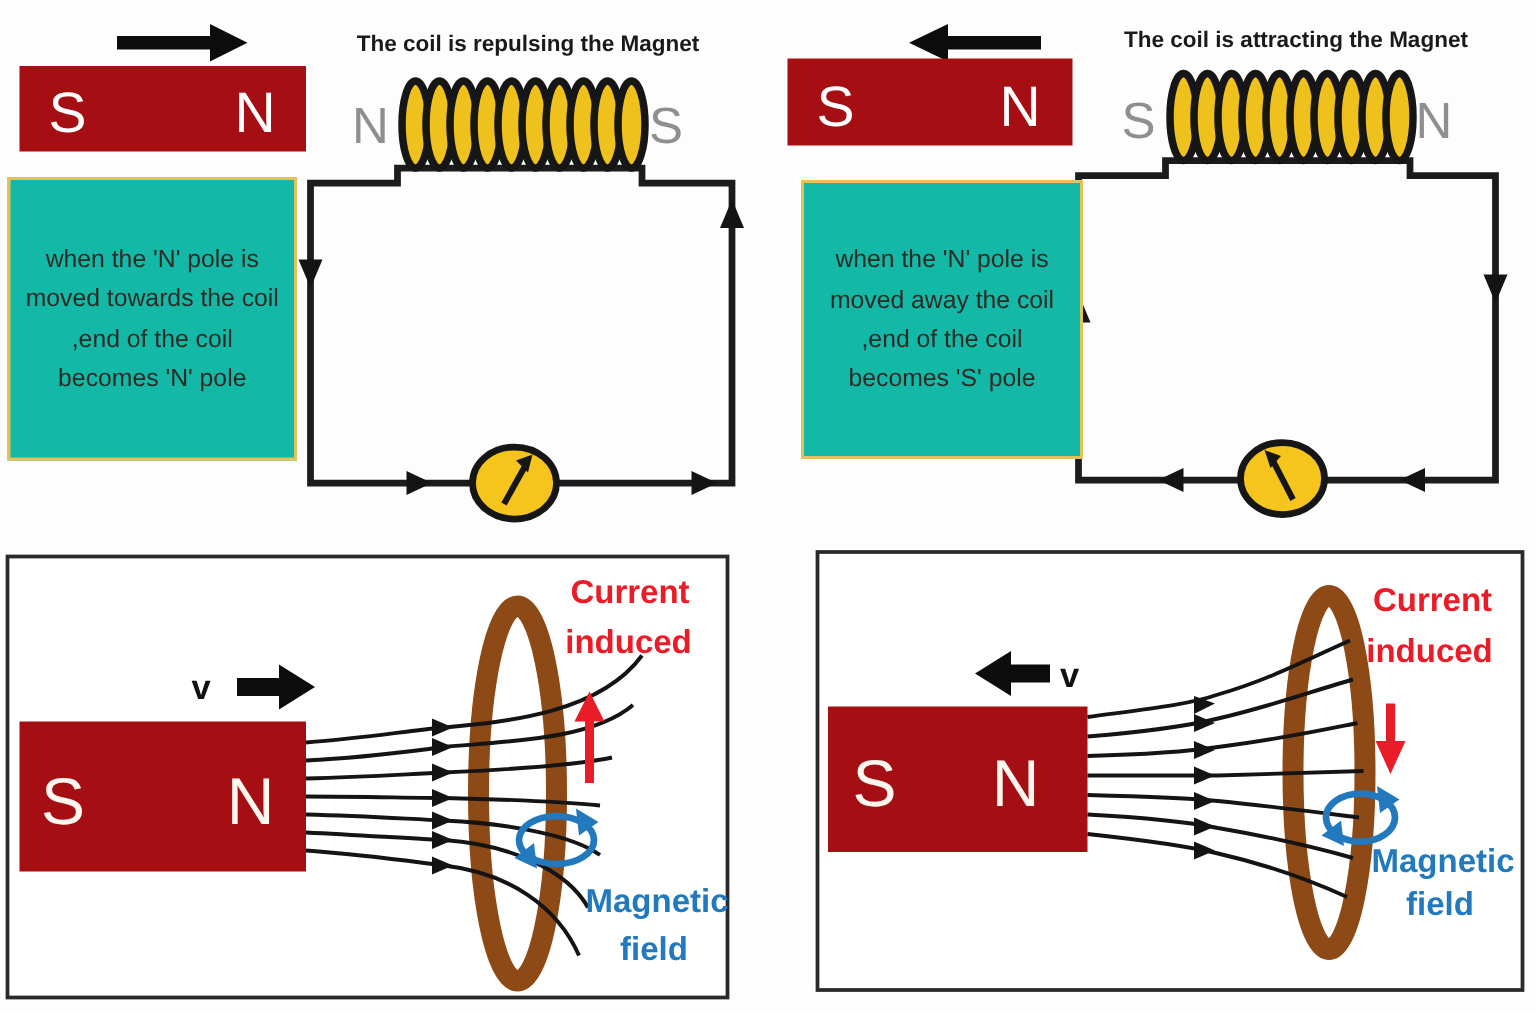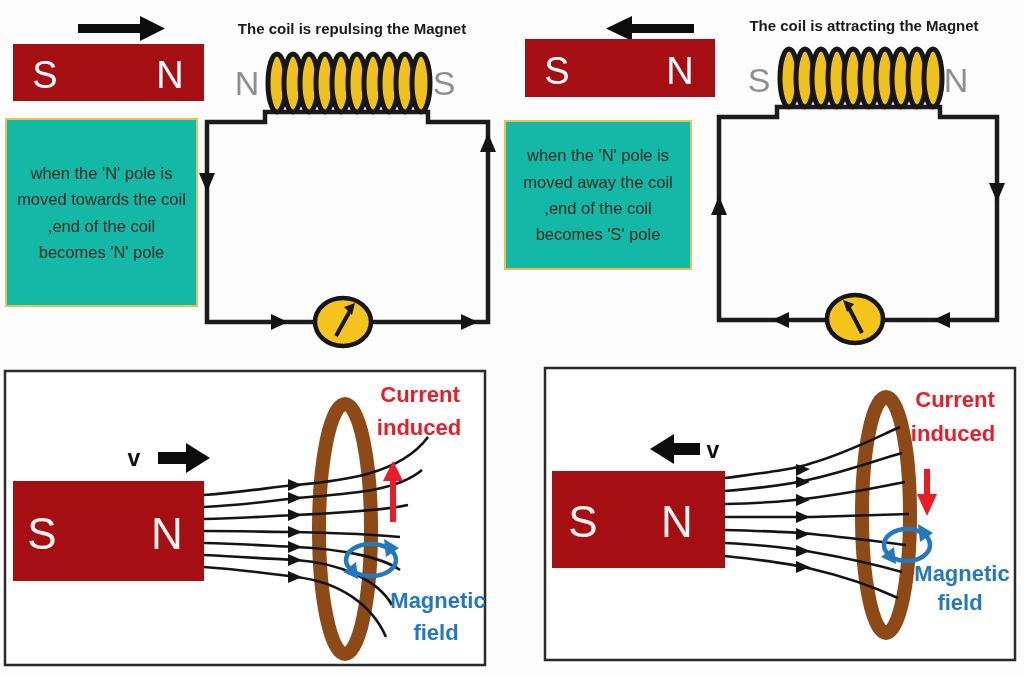--- a/index.html
+++ b/index.html
@@ -110,21 +110,21 @@
     <text class="coil-lbl" x="247" y="92" text-anchor="middle">S</text>
     <text class="coil-lbl" x="444" y="92" text-anchor="middle">N</text>
 
     <g>
       <ellipse cx="343" cy="319" rx="28" ry="24" stroke="#161616" stroke-width="4.5" fill="#f6c51d"></ellipse>
       <line x1="350" y1="333" x2="336" y2="306" stroke="#161616" stroke-width="4"></line>
       <polygon points="331,300 342,304 335,312" fill="#161616"></polygon>
     </g>
   </svg>
 
-  <div class="note" style="left:504px;top:120px;width:188px;height:150px">
+  <div class="note" style="left:534px;top:120px;width:188px;height:186px">
     <span>when the 'N' pole is moved away the coil ,end of the coil becomes 'S' pole</span>
   </div>
 
   <svg class="abs" style="left:0;top:365px" width="512" height="311" viewBox="0 0 512 311">
     <rect class="panelbox" x="5" y="6" width="480" height="294"></rect>
 
     <text class="v-txt" x="134" y="101" text-anchor="middle">v</text>
     <polygon points="158,87 186,87 186,78 210,93 186,108 186,99 158,99" fill="#0c0c0c"></polygon>
 
     <g>

